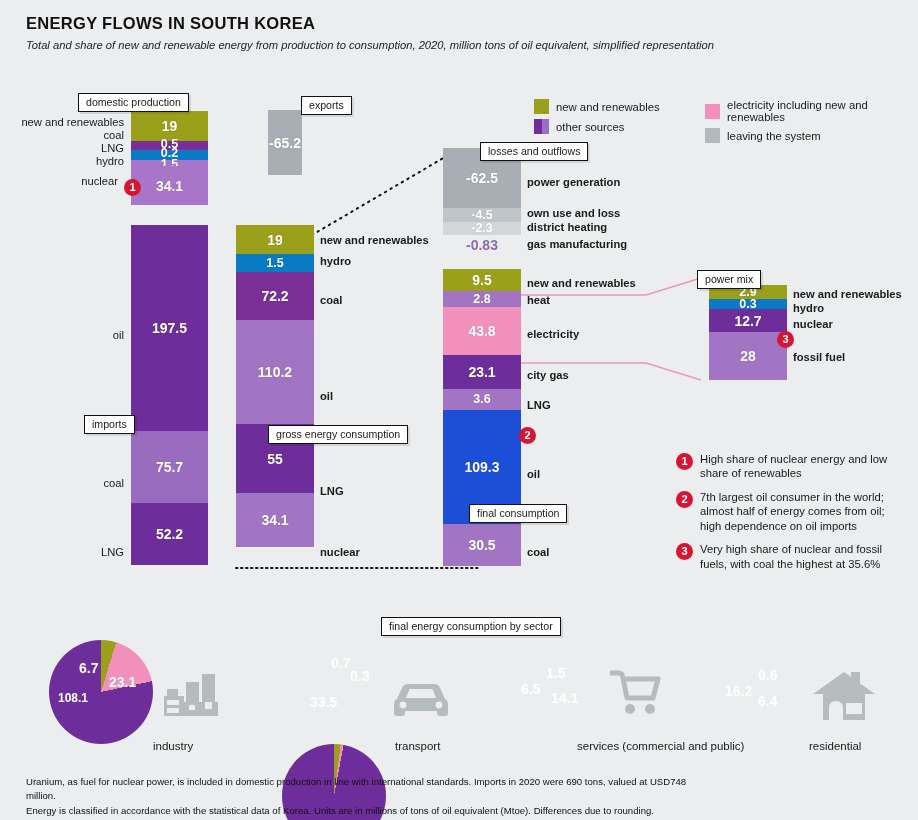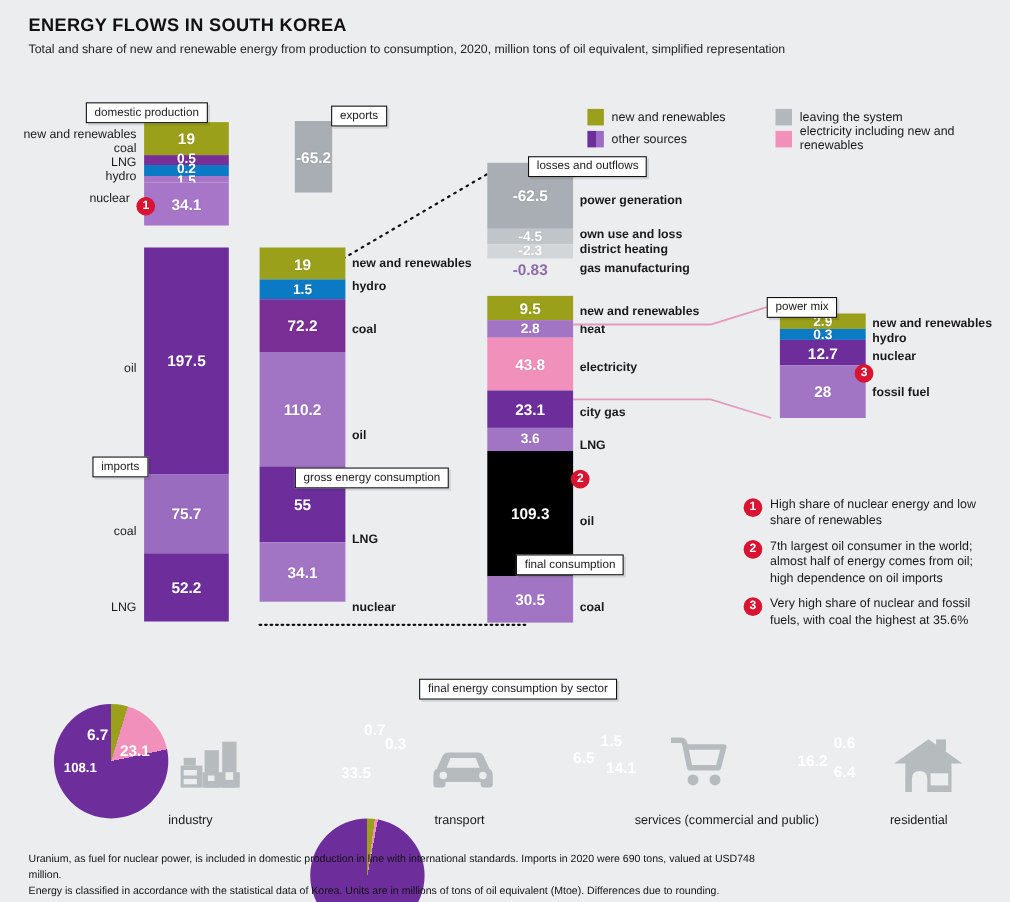--- a/index.html
+++ b/index.html
@@ -16,21 +16,21 @@
   .abs { position:absolute; }
 
   
   #title {
     left: 26px; top: 14px;
     font-size: 16.5px; font-weight: bold; letter-spacing: .3px;
     color:#111;
   }
   #subtitle {
     left: 26px; top: 39px;
-    font-size: 11.2px; color:#222;
+    font-size: 11.2px; color:#222;font-style:italic;
   }
 
   
   .legend-item { display:flex; align-items:center; gap:7px; font-size:11.3px; }
   .legend-sw { width:15px; height:15px; display:inline-block; flex:0 0 auto; }
   .sw-split { background: linear-gradient(to right, #6d2e9c 0 50%, #9e6cc4 50% 100%); }
 
   
   .callout {
     background:#fff; border:1.6px solid #111;
@@ -89,27 +89,27 @@
         <div class="legend-item" style="margin-bottom:5px;">
           <span class="legend-sw" style="background:#9aa019;"></span>
           <span>new and renewables</span>
         </div>
         <div class="legend-item">
           <span class="legend-sw sw-split"></span>
           <span>other sources</span>
         </div>
       </div>
       <div style="width:210px;">
+        <div class="legend-item" style="margin-bottom:5px;">
+          <span class="legend-sw" style="background:#f191bb;"></span>
+          <span>electricity including new and renewables</span>
+        </div>
         <div class="legend-item">
           <span class="legend-sw" style="background:#b2b8bc;"></span>
           <span>leaving the system</span>
-        </div>
-        <div class="legend-item" style="margin-bottom:5px;">
-          <span class="legend-sw" style="background:#f191bb;"></span>
-          <span>electricity including new and renewables</span>
         </div>
       </div>
     </div>
   </div>
 
   <div class="abs callout" style="left:78px; top:93px;">domestic production</div>
 
   <div class="abs stack" style="left:131px; top:111px; width:77px; height:94px;">
     <div class="seg" style="height:30px; background:#9aa019;">
       <span class="val">19</span>
@@ -229,21 +229,21 @@
     </div>
     <div class="seg" style="height:48px; background:#f191bb;">
       <span class="val">43.8</span>
     </div>
     <div class="seg" style="height:34px; background:#6d2e9c;">
       <span class="val">23.1</span>
     </div>
     <div class="seg" style="height:21px; background:#a275c4;">
       <span class="val sm">3.6</span>
     </div>
-    <div class="seg" style="height:114px; background:#000000;">
+    <div class="seg" style="height:114px; background:#1d4ed8;">
       <span class="val">109.3</span>
     </div>
     <div class="seg" style="height:42px; background:#a275c4;">
       <span class="val">30.5</span>
     </div>
   </div>
 
   <div class="abs lbl right" style="left:527px; top:277px;">new and renewables</div>
   <div class="abs lbl right" style="left:527px; top:294px;">heat</div>
   <div class="abs lbl right" style="left:527px; top:328px;">electricity</div>

